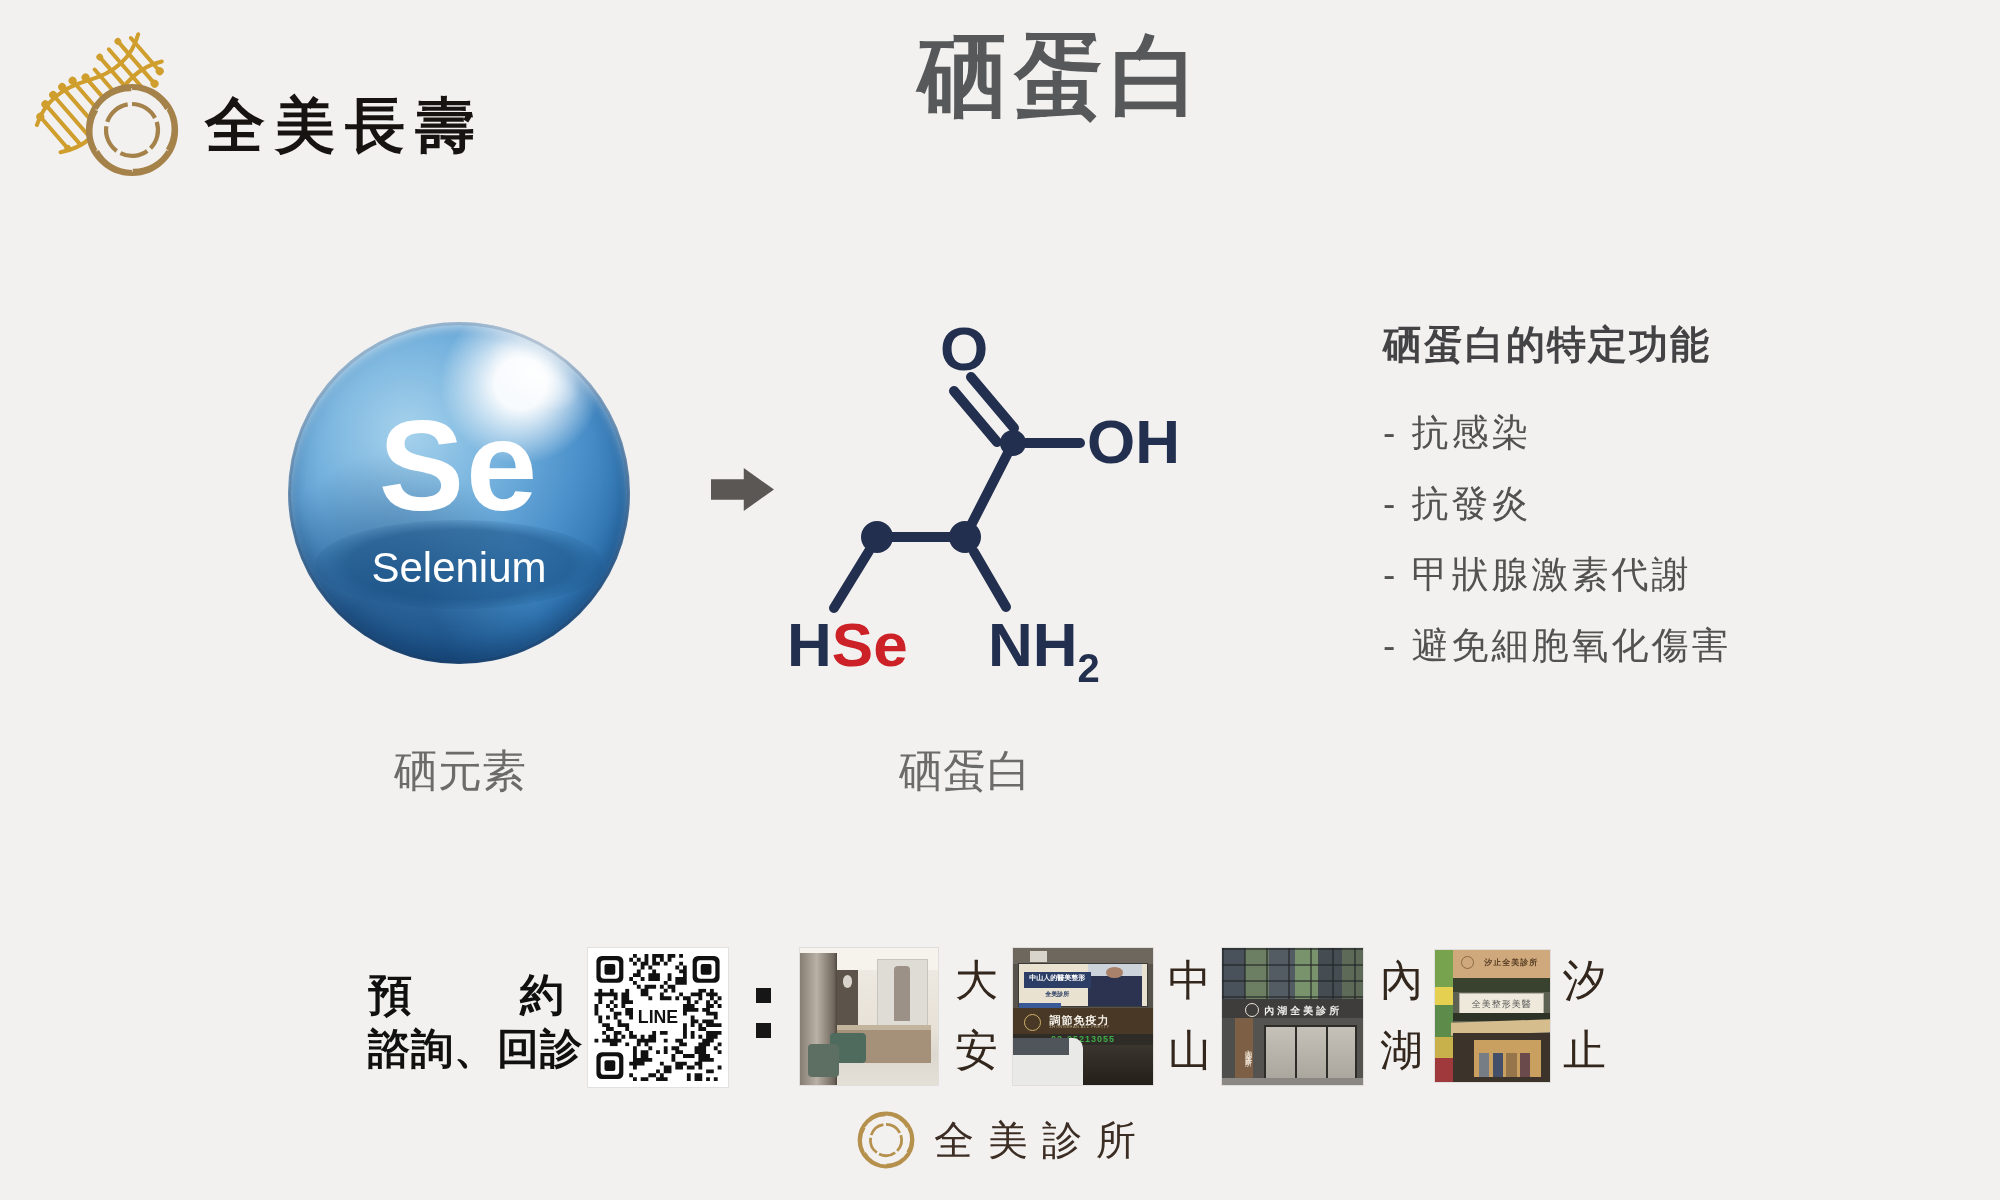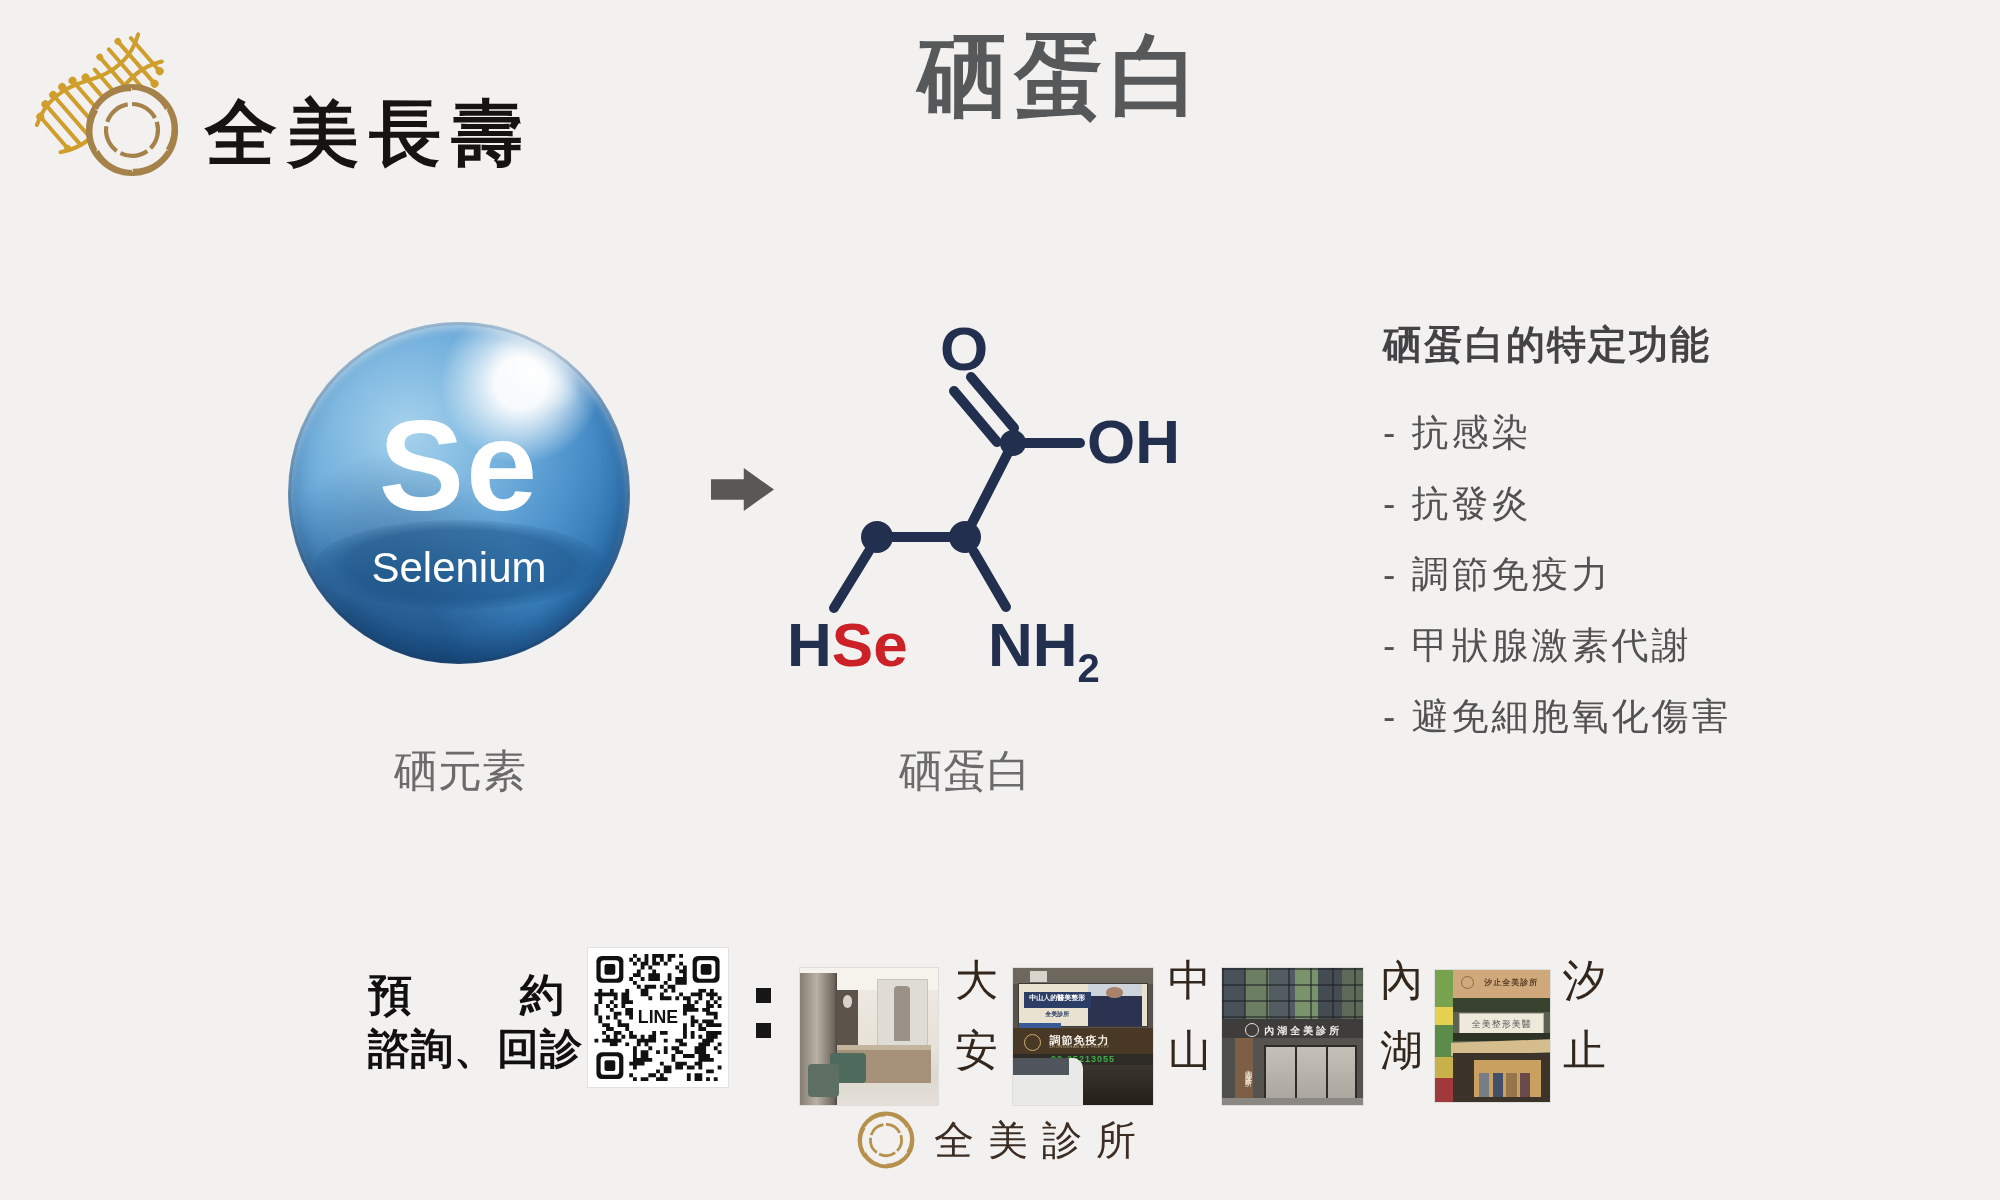--- a/index.html
+++ b/index.html
@@ -1,21 +1,21 @@
 <!DOCTYPE html>
 <html><head>
 <meta charset="utf-8">
 <style>
   html,body{margin:0;padding:0;background:#cfcfcf;}
   .stage{position:relative;width:2000px;height:1200px;background:#f2f1ef;overflow:hidden;
          font-family:"Liberation Sans","DejaVu Sans",sans-serif;}
   .abs{position:absolute;}
 
   
-  .brand-text{left:205px;top:86px;font-size:72px;font-weight:700;color:#171310;
+  .brand-text{left:205px;top:86px;font-size:60px;font-weight:700;color:#171310;
               font-family:Liberation Sans, sans-serif;letter-spacing:10px;text-align:right;}
   .main-title{left:918px;top:16px;font-size:90px;font-weight:700;color:#57585a;letter-spacing:6px;}
 
   
   .sphere{left:288px;top:322px;width:342px;height:342px;border-radius:50%;
     background:
       radial-gradient(circle at 68% 18%, rgba(255,255,255,.95) 0 7%, rgba(255,255,255,0) 22%),
       radial-gradient(ellipse at 30% 105%, rgba(14,60,110,.55) 0 18%, rgba(14,60,110,0) 45%),
       radial-gradient(circle at 35% 32%, #a6d2ec 0%, #74b1dd 30%, #4e93cc 52%, #2f74b0 72%, #1f5b95 88%, #1b4f85 100%);
     box-shadow:inset 0 6px 10px rgba(255,255,255,.5), inset 0 -14px 26px rgba(10,40,80,.45), inset 0 0 0 3px rgba(25,55,95,.35);}
@@ -56,21 +56,21 @@
   .booking-text .l2{font-size:42px;line-height:46px;margin-top:8px;letter-spacing:1px;white-space:nowrap;text-align:right;}
 
   .qr-card{left:588px;top:948px;width:140px;height:139px;background:#ffffff;
            box-shadow:0 0 0 1px #e2e1df;}
   .qr-card svg{position:absolute;left:6px;top:6px;width:128px;height:127px;}
   .colon{left:756px;top:988px;width:16px;height:66px;}
   .colon .dot{position:absolute;left:0;width:15px;height:15px;background:#161616;}
   .colon .d1{top:0;} .colon .d2{top:35px;}
 
   
-  .photo{top:948px;height:137px;overflow:hidden;background:#888;box-shadow:0 0 0 1px rgba(0,0,0,.08);margin-top:20px;}
+  .photo{top:948px;height:137px;overflow:hidden;background:#888;box-shadow:0 0 0 1px rgba(0,0,0,.08);}
   .photo *{position:absolute;}
   .tiny{font-weight:700;white-space:nowrap;}
 
   
   .p1{left:800px;width:138px;background:linear-gradient(180deg,#f0ece4 0%,#e7e1d7 60%,#ddd8cf 78%,#e4dfd7 100%);}
   .p1 .ceil{left:0;top:0;width:100%;height:16%;background:#f6f3ec;}
   .p1 .door{left:0;top:4%;width:27%;height:96%;background:linear-gradient(90deg,#877e73,#b9b1a5 45%,#6f675d 92%,#4d463e 100%);}
   .p1 .panel{left:27%;top:16%;width:15%;height:52%;background:#5c544a;}
   .p1 .clock{left:31%;top:20%;width:7%;height:9%;border-radius:50%;background:#d9d4cb;}
   .p1 .poster{left:56%;top:8%;width:37%;height:50%;background:#dfdbd5;box-shadow:inset 0 0 0 1px #c8c4be;}
@@ -231,21 +231,20 @@
     <text x="27" y="371"><tspan>H</tspan><tspan class="se-red">Se</tspan></text>
     <text x="228" y="371"><tspan>NH</tspan><tspan class="sub" dy="16">2</tspan></text>
   </svg>
   <div class="abs caption cap-mol">硒蛋白</div>
 
   <div class="abs func">
     <h3>硒蛋白的特定功能</h3>
     <ul>
       <li>- 抗感染</li>
       <li>- 抗發炎</li>
-      <li>- 調節免疫力</li>
       <li>- 甲狀腺激素代謝</li>
       <li>- 避免細胞氧化傷害</li>
     </ul>
   </div>
 
   <div class="abs booking-text">
     <div class="l1">
       <span>預</span>
       <span>約</span>
     </div>

